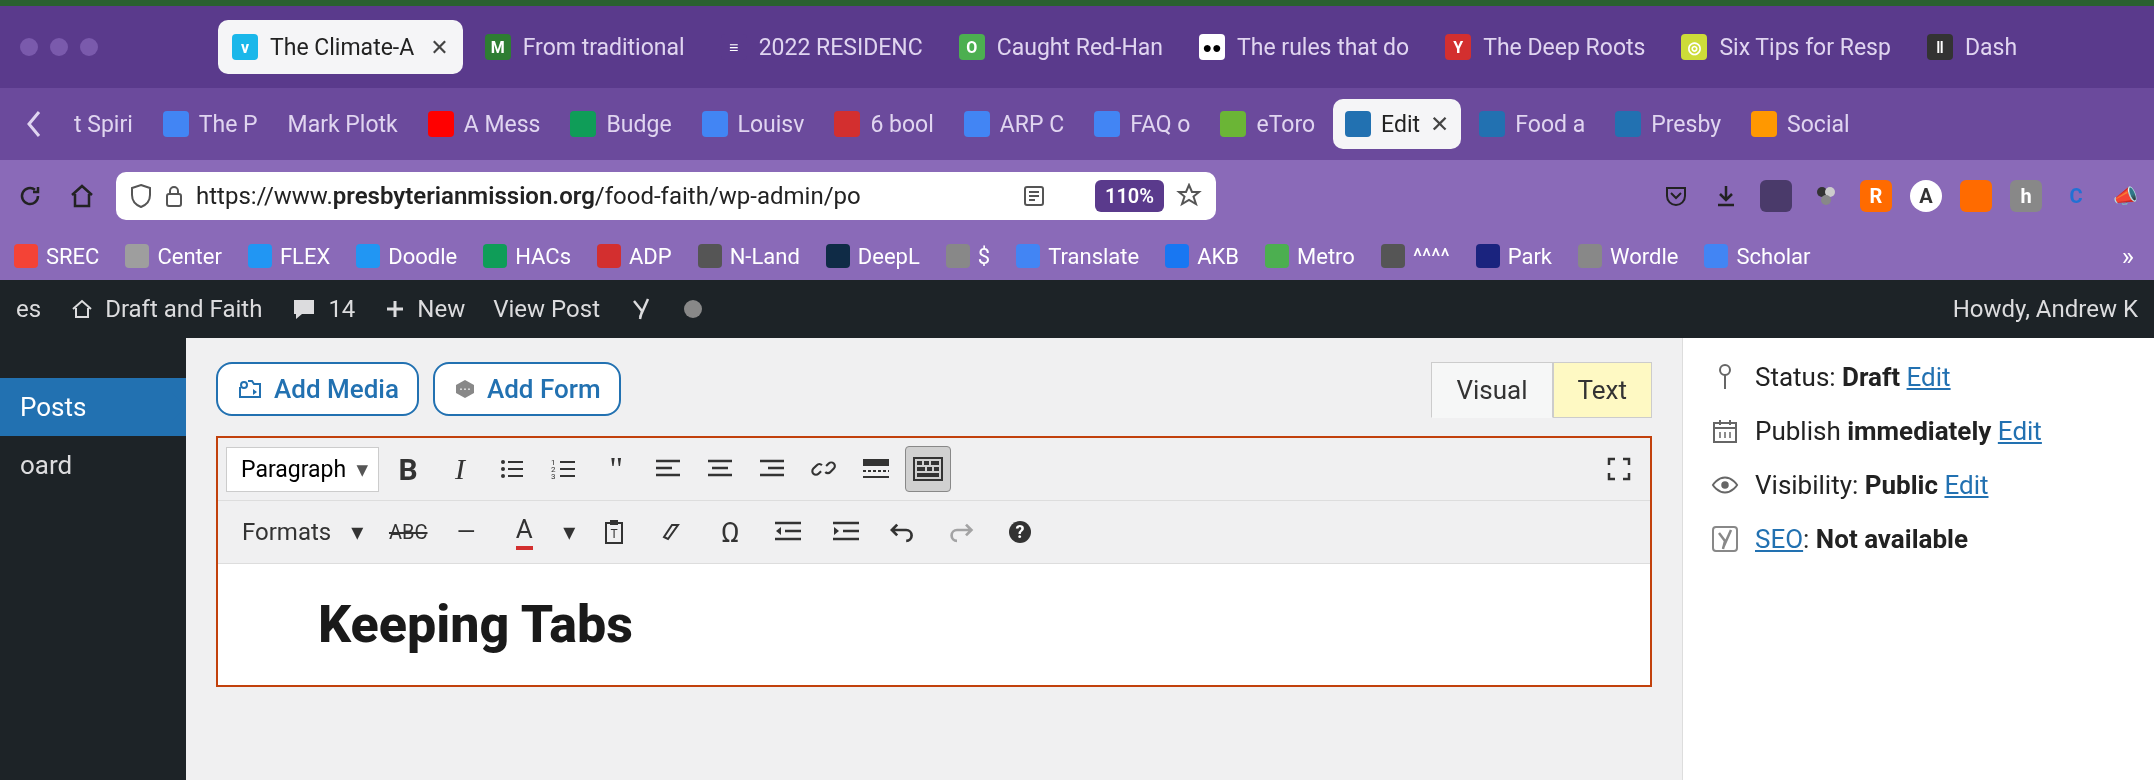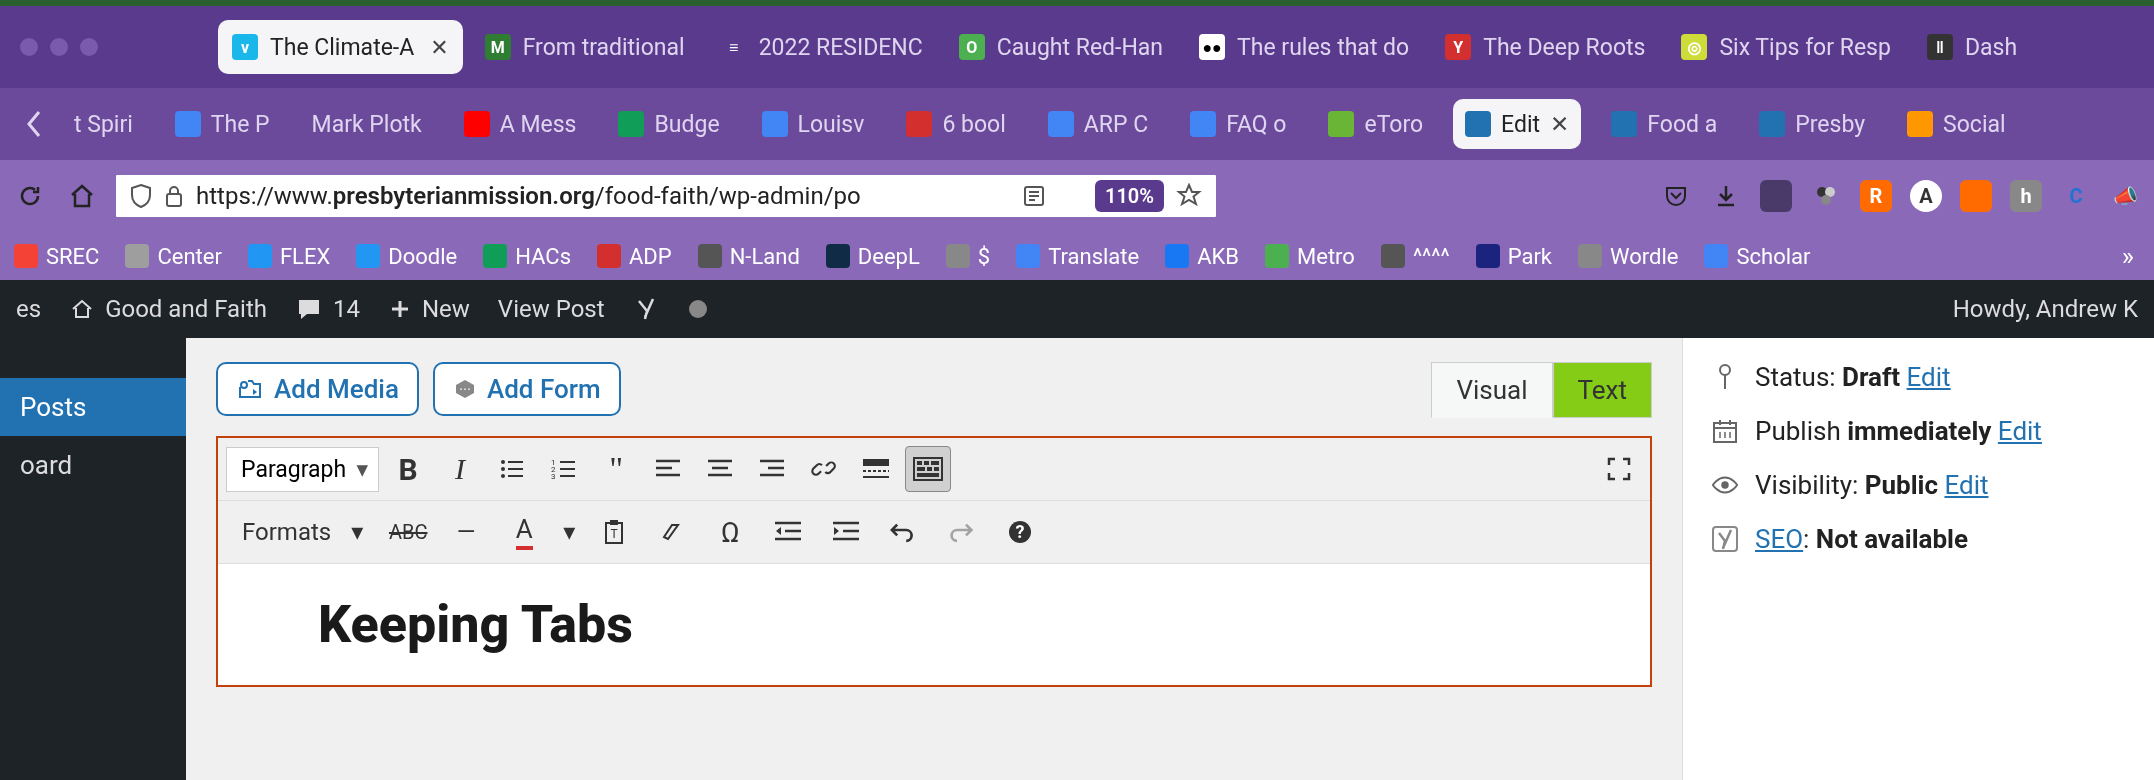--- a/index.html
+++ b/index.html
@@ -18,21 +18,21 @@
 
 .tab-strip-2 { height: 72px; background: #6b4a9c; display: flex; align-items: center; padding: 0 12px; gap: 6px; }
 .back-btn { width: 44px; height: 44px; display: flex; align-items: center; justify-content: center; color: #e0d5f0; font-size: 28px; cursor: pointer; }
 .tab2 { display: flex; align-items: center; gap: 10px; padding: 8px 12px; border-radius: 10px; color: #e0d5f0; font-size: 23px; white-space: nowrap; overflow: hidden; cursor: pointer; height: 50px; }
 .tab2.active { background: #f5f5f7; color: #222; }
 .tab2-favicon { width: 26px; height: 26px; border-radius: 4px; flex-shrink: 0; }
 
 
 .url-bar-row { height: 72px; background: #8a6ab8; display: flex; align-items: center; padding: 0 12px; gap: 16px; }
 .nav-icon { width: 36px; height: 36px; display: flex; align-items: center; justify-content: center; color: #222; cursor: pointer; }
-.url-bar { background: #fff; border-radius: 1px; height: 42px; display: flex; align-items: center; padding: 0 14px; gap: 12px; width: 1100px; }
+.url-bar { background: #fff; border-radius: 10px; height: 48px; display: flex; align-items: center; padding: 0 14px; gap: 12px; width: 1100px; }
 .url-icon { color: #555; }
 .url-text { flex: 1; font-size: 24px; color: #222; }
 .url-text b { font-weight: 600; }
 .zoom-badge { background: #5a3a8c; color: #fff; padding: 4px 10px; border-radius: 6px; font-size: 20px; font-weight: 600; margin-left: 37px; }
 .toolbar-icons { display: flex; gap: 18px; align-items: center; margin-left: auto; }
 .toolbar-icon { width: 32px; height: 32px; border-radius: 6px; display: flex; align-items: center; justify-content: center; color: #222; cursor: pointer; font-size: 20px; font-weight: bold; }
 
 
 .bookmarks-bar { height: 48px; background: #8a6ab8; display: flex; align-items: center; padding: 0 8px; gap: 14px; }
 .bookmark { display: flex; align-items: center; gap: 8px; color: #fff; font-size: 22px; cursor: pointer; padding: 4px 6px; }
@@ -48,23 +48,23 @@
 
 .wp-main { display: flex; height: calc(780px - 88px - 72px - 72px - 48px - 58px); }
 .wp-sidebar { width: 186px; background: #1d2327; color: #dcdcde; padding-top: 40px; }
 .wp-sidebar-item { padding: 14px 20px; font-size: 26px; cursor: pointer; white-space: nowrap; overflow: hidden; }
 .wp-sidebar-item.active { background: #2271b1; color: #fff; position: relative; }
 .wp-sidebar-item.active::after { content: ''; position: absolute; right: -14px; top: 50%; transform: translateY(-50%); border: 14px solid transparent; border-left-color: #2271b1; }
 
 .wp-content { flex: 1; background: #f0f0f1; display: flex; }
 .wp-editor-col { flex: 1; padding: 24px 30px 0 30px; }
 .editor-buttons { display: flex; gap: 14px; margin-bottom: 18px; align-items: flex-start; }
-.editor-btn { border: 2px solid #2271b1; background: #fff; color: #2271b1; padding: 10px 18px; border-radius: 10px; font-size: 26px; font-weight: 500; display: flex; align-items: center; gap: 10px; cursor: pointer; }
+.editor-btn { border: 2px solid #2271b1; background: #fff; color: #2271b1; padding: 10px 18px; border-radius: 16px; font-size: 26px; font-weight: 500; display: flex; align-items: center; gap: 10px; cursor: pointer; }
 .editor-tabs { margin-left: auto; display: flex; }
-.editor-tab { padding: 12px 24px; font-size: 26px; border: 1px solid #ccc; background: #84cc16; cursor: pointer; color: #333; }
+.editor-tab { padding: 12px 24px; font-size: 26px; border: 1px solid #ccc; background: #fef9c3; cursor: pointer; color: #333; }
 .editor-tab.active { background: #f6f7f7; border-bottom-color: #f6f7f7; }
 
 .tinymce { border: 2px solid #c2410c; background: #fff; }
 .tinymce-toolbar { background: #f0f0f1; border-bottom: 1px solid #ddd; padding: 8px; display: flex; align-items: center; gap: 6px; flex-wrap: wrap; }
 .format-select { background: #fff; border: 1px solid #ccc; padding: 8px 32px 8px 14px; font-size: 23px; position: relative; cursor: pointer; }
 .format-select::after { content: '▾'; position: absolute; right: 10px; color: #555; }
 .tb-btn { width: 46px; height: 46px; display: flex; align-items: center; justify-content: center; font-size: 24px; color: #333; cursor: pointer; border-radius: 4px; }
 .tb-btn.toggled { background: #d0d0d0; border: 1px solid #888; }
 .tb-btn.right { margin-left: auto; }
 .tinymce-toolbar2 { background: #f0f0f1; border-bottom: 1px solid #ddd; padding: 8px 14px; display: flex; align-items: center; gap: 12px; }
@@ -127,21 +127,21 @@
       </div>
     </div>
 </div>
 
 <div class="tab-strip-2">
   <div class="back-btn">
     <svg width="18" height="30" viewBox="0 0 18 30">
         <path d="M14 3 L4 15 L14 27" stroke="#e0d5f0" stroke-width="3" fill="none"></path>
       </svg>
   </div>
-  <div id="tabs2" style="display:flex;gap:18px;flex:1;overflow:hidden">
+  <div id="tabs2" style="display:flex;gap:6px;flex:1;overflow:hidden">
       <div class="tab2">
         <span>t Spiri</span>
       </div>
       <div class="tab2">
         <div class="tab2-favicon" style="background: rgb(66, 133, 244);"></div>
         <span>The P</span>
       </div>
       <div class="tab2">
         <span>Mark Plotk</span>
       </div>
@@ -327,21 +327,21 @@
     </div>
     <div class="bookmark-overflow">»</div>
   </div>
 
 <div class="wp-admin-bar">
   <span class="wp-item">es</span>
   <span class="wp-item">
     <svg width="26" height="26" viewBox="0 0 26 26">
         <path d="M4 13L13 5l9 8M7 12v9h12v-9" stroke="#dcdcde" stroke-width="2" fill="none"></path>
       </svg>
-    <span>Good and Faith</span>
+    <span>Draft and Faith</span>
   </span>
   <span class="wp-item">
     <svg width="28" height="26" viewBox="0 0 28 26">
         <path d="M4 4h20v14H12l-6 5v-5H4z" fill="#dcdcde"></path>
       </svg>
     <span>14</span>
   </span>
   <span class="wp-item">
     <svg width="24" height="24" viewBox="0 0 24 24">
         <path d="M12 4v16M4 12h16" stroke="#dcdcde" stroke-width="3"></path>

